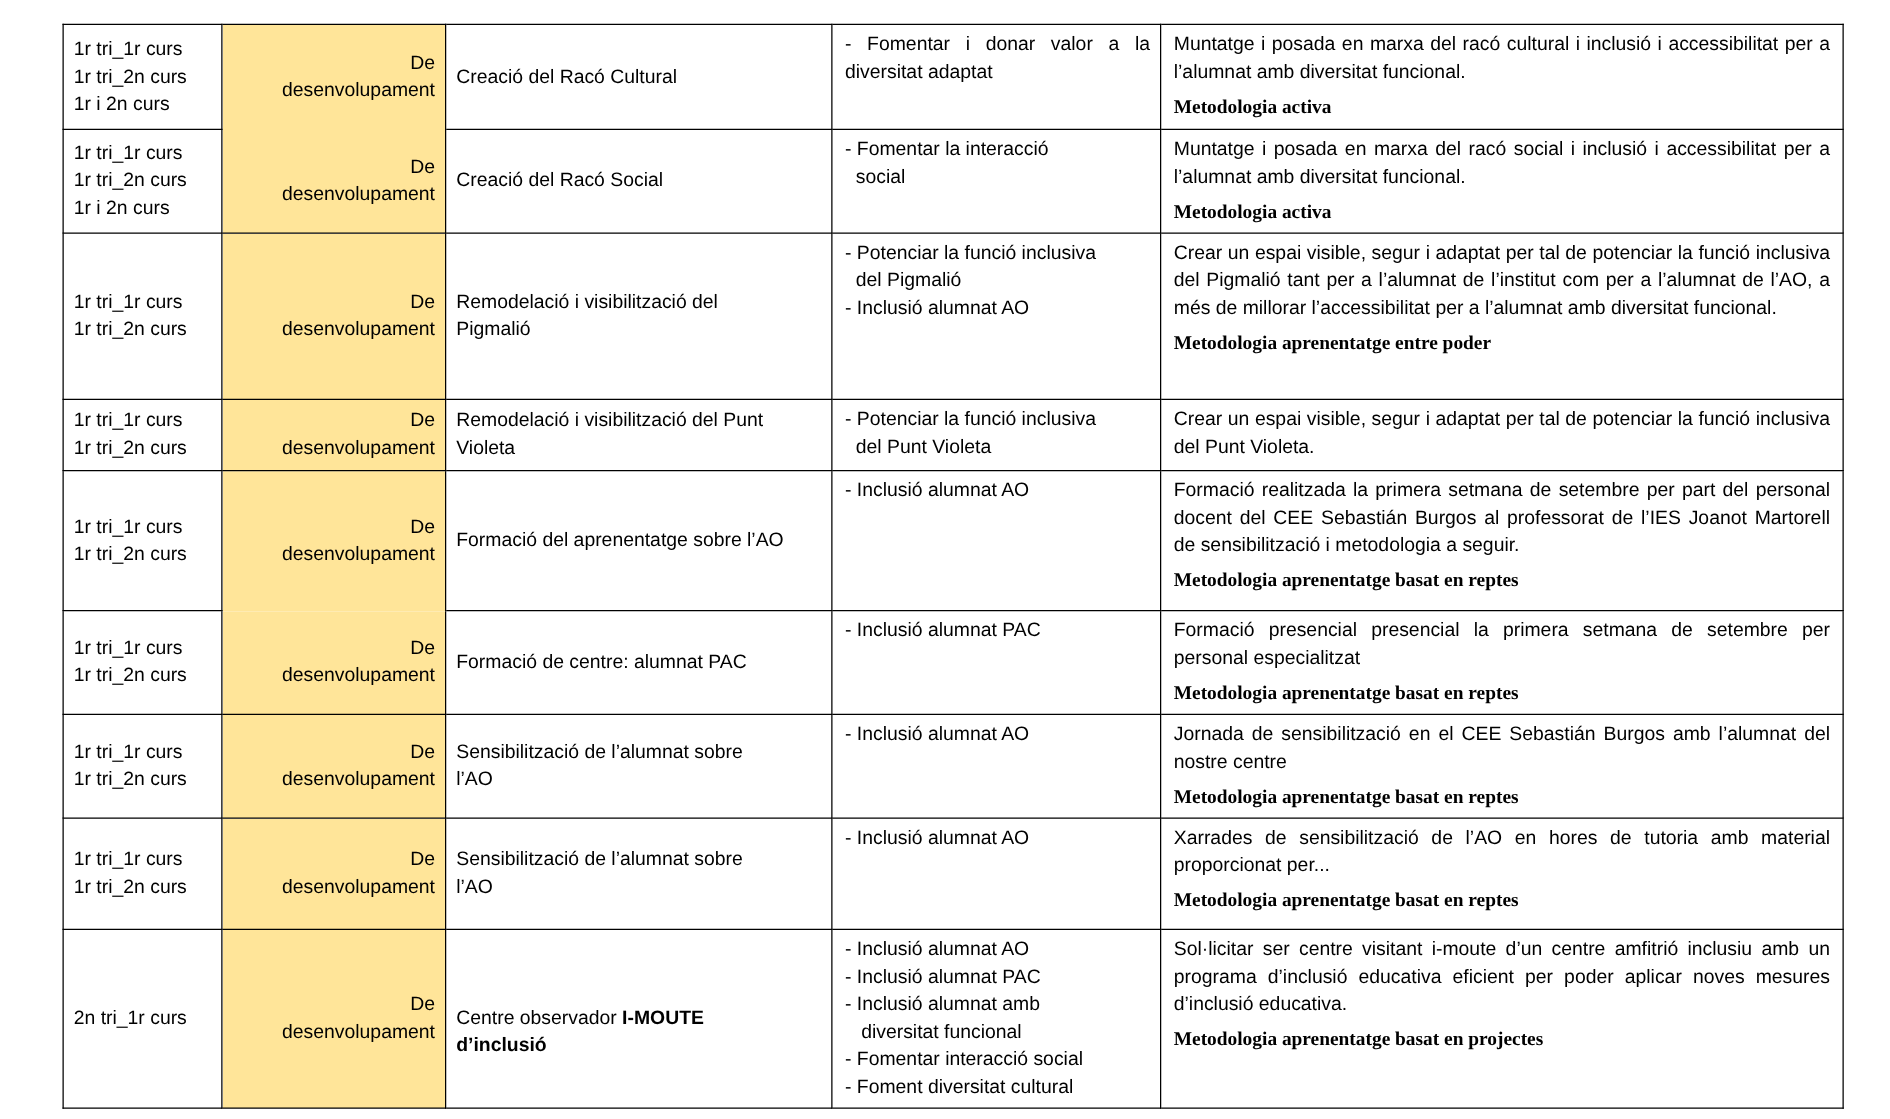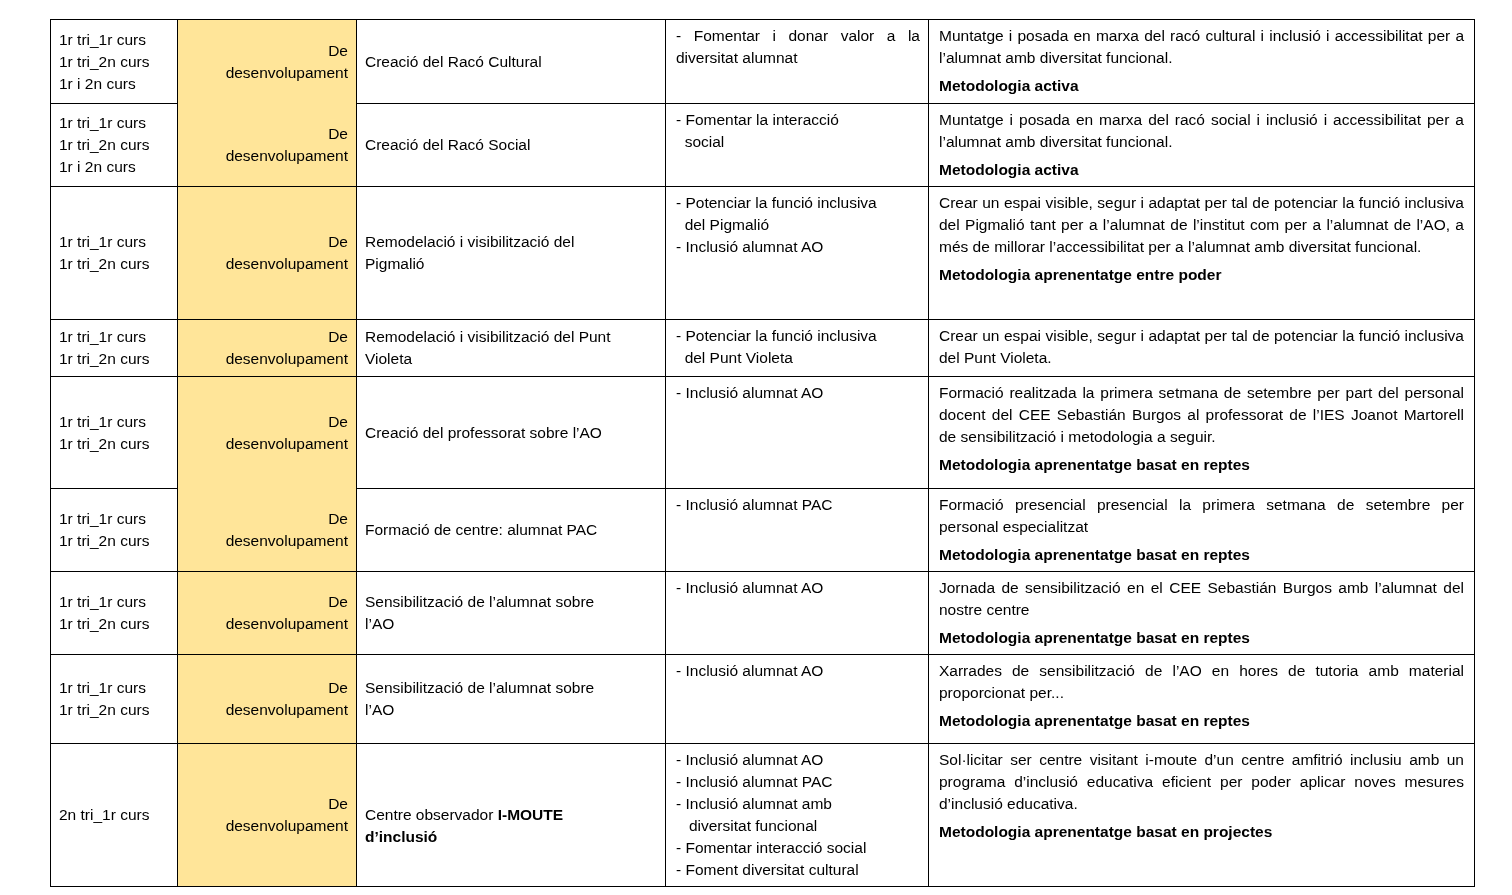--- a/index.html
+++ b/index.html
@@ -27,21 +27,21 @@
     overflow: hidden;
   }
   
   td.c-timing   { text-align: left; white-space: pre-line; }
   td.c-status   { text-align: right; white-space: pre-line; background: #FFE599; }
   td.c-activity { text-align: left; white-space: pre-line; }
   td.c-object   { text-align: justify; white-space: pre-wrap; vertical-align: top; padding-left: 10px; }
   td.c-desc     { text-align: justify; vertical-align: top; padding-left: 10px; padding-right: 10px; }
   
   td.merge-below { border-bottom-style: hidden; }
-  .meth { font-weight: bold; margin-top: 6px; }
+  .meth { font-weight: bold; margin-top: 6px; font-family: Liberation Serif, serif; }
   .b { font-weight: bold; }
   
   tr.r1 { height: 84px; }
   tr.r2 { height: 83px; }
   tr.r3 { height: 133px; }
   tr.r4 { height: 57px; }
   tr.r5 { height: 112px; }
   tr.r6 { height: 78px; }
   tr.r7 { height: 83px; }
   tr.r8 { height: 89px; }
@@ -60,21 +60,21 @@
   </colgroup>
   <tbody>
 
     <tr class="r1">
       <td class="c-timing">1r tri_1r curs
 1r tri_2n curs
 1r i 2n curs</td>
       <td class="c-status merge-below">De
 desenvolupament</td>
       <td class="c-activity">Creació del Racó Cultural</td>
-      <td class="c-object">- Fomentar i donar valor a la diversitat alumnat</td>
+      <td class="c-object">- Fomentar i donar valor a la diversitat adaptat</td>
       <td class="c-desc">
         <div>Muntatge i posada en marxa del racó cultural i inclusió i accessibilitat per a l’alumnat amb diversitat funcional.</div>
         <div class="meth">Metodologia activa</div>
       </td>
     </tr>
 
     <tr class="r2">
       <td class="c-timing">1r tri_1r curs
 1r tri_2n curs
 1r i 2n curs</td>
@@ -117,21 +117,21 @@
       <td class="c-desc">
         <div>Crear un espai visible, segur i adaptat per tal de potenciar la funció inclusiva del Punt Violeta.</div>
       </td>
     </tr>
 
     <tr class="r5">
       <td class="c-timing">1r tri_1r curs
 1r tri_2n curs</td>
       <td class="c-status merge-below">De
 desenvolupament</td>
-      <td class="c-activity">Creació del professorat sobre l’AO</td>
+      <td class="c-activity">Formació del aprenentatge sobre l’AO</td>
       <td class="c-object">- Inclusió alumnat AO</td>
       <td class="c-desc">
         <div>Formació realitzada la primera setmana de setembre per part del personal docent del CEE Sebastián Burgos al professorat de l’IES Joanot Martorell de sensibilització i metodologia a seguir.</div>
         <div class="meth">Metodologia aprenentatge basat en reptes</div>
       </td>
     </tr>
 
     <tr class="r6">
       <td class="c-timing">1r tri_1r curs
 1r tri_2n curs</td>

